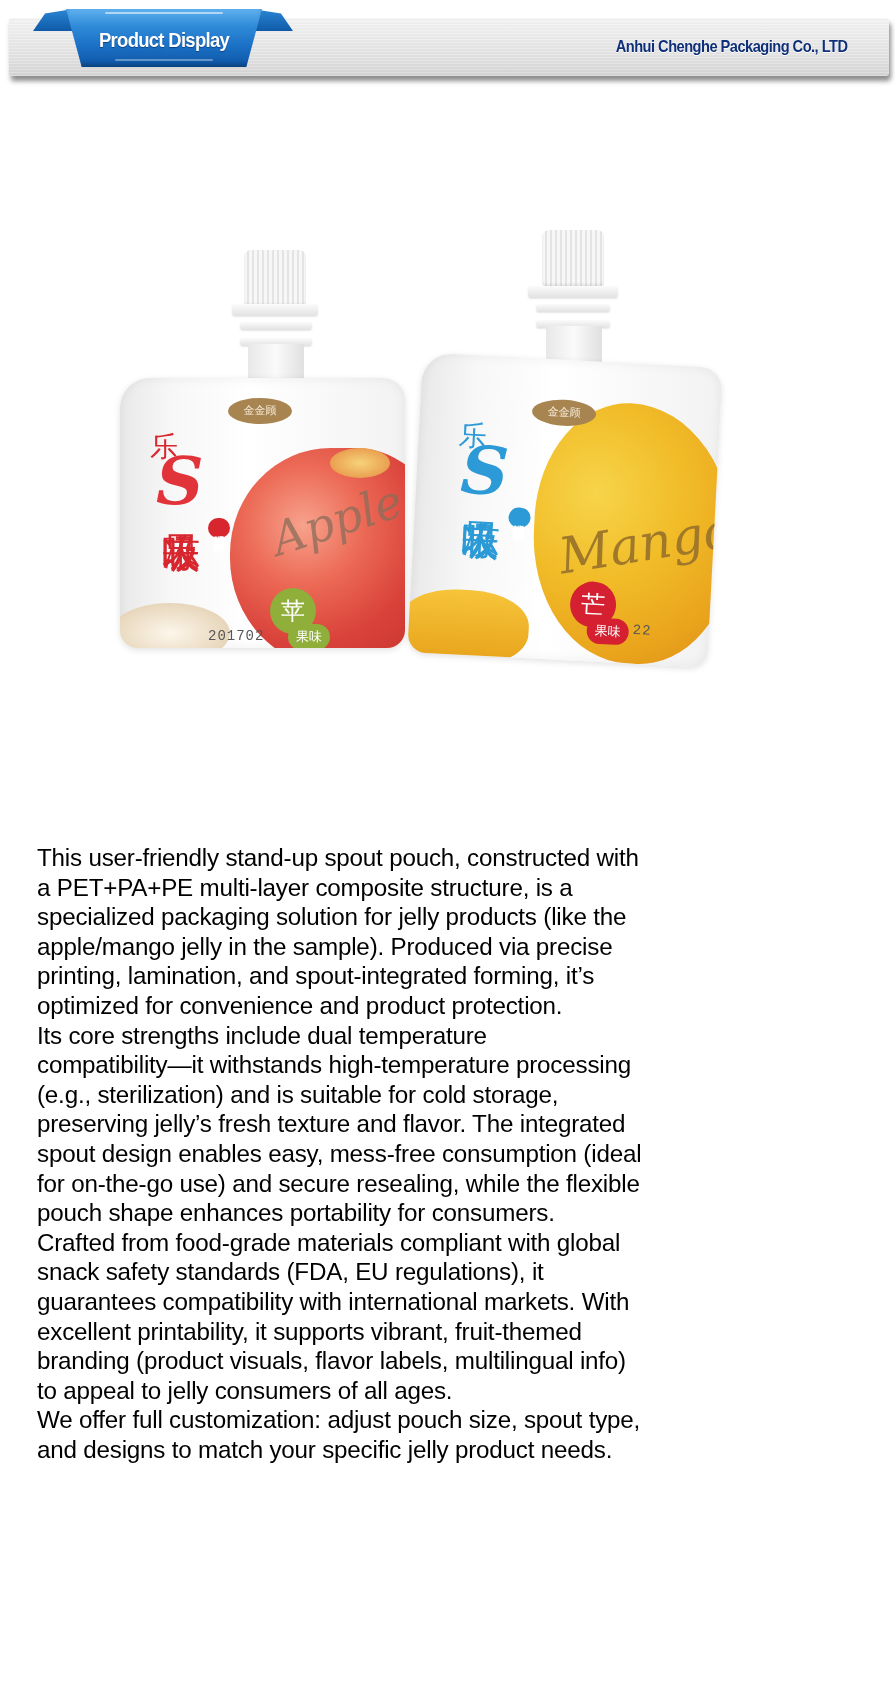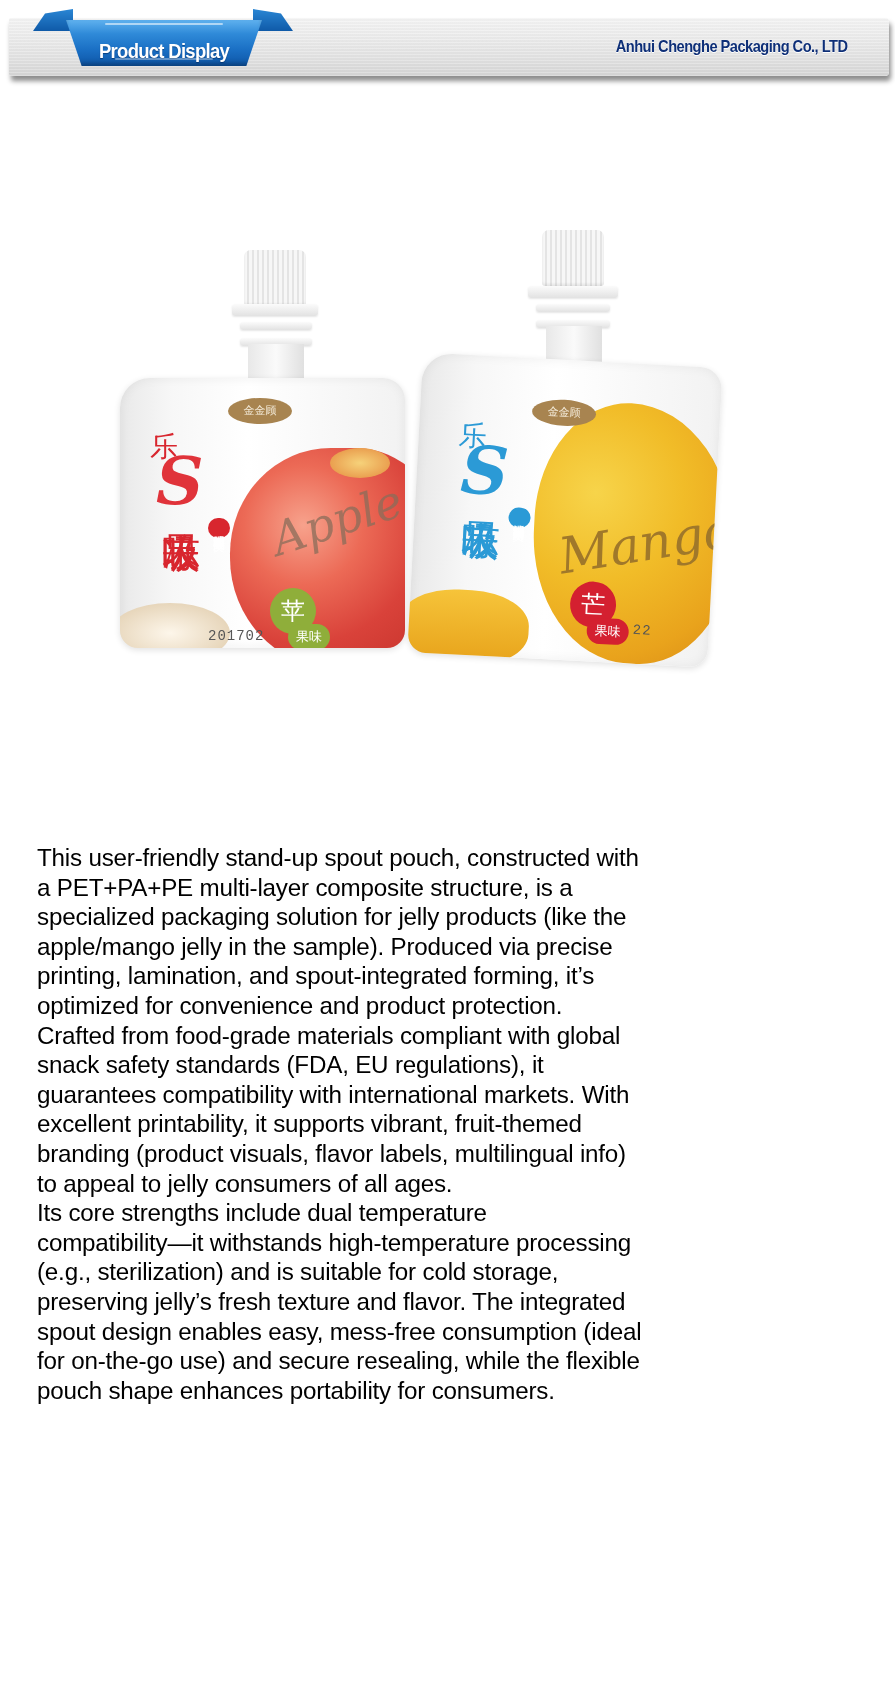--- a/index.html
+++ b/index.html
@@ -18,21 +18,21 @@
     background: repeating-linear-gradient(to bottom, rgba(255,255,255,0.18) 0 1px, rgba(0,0,0,0.02) 1px 3px);
     border-radius: inherit;
   }
   .ribbon-fold-left, .ribbon-fold-right {
     position: absolute; top: 9px; width: 40px; height: 22px;
     background: linear-gradient(to bottom, #2a86d4, #0f5aa8);
   }
   .ribbon-fold-left { left: 33px; border-radius: 22px 0 0 0; clip-path: polygon(0 100%, 30% 20%, 100% 0, 100% 100%); }
   .ribbon-fold-right { left: 253px; border-radius: 0 22px 0 0; clip-path: polygon(0 0, 70% 20%, 100% 100%, 0 100%); }
   .ribbon {
-    position: absolute; left: 66px; top: 20px; width: 196px; height: 46px;
+    position: absolute; left: 66px; top: 9px; width: 196px; height: 58px;
     background: linear-gradient(to bottom, #5fb1ef 0%, #2f8ad8 30%, #1a6fc4 65%, #0e56a6 100%);
     clip-path: polygon(0 0, 100% 0, 92% 100%, 8% 100%);
     border-radius: 0 0 14px 14px;
     box-shadow: inset 0 -3px 4px rgba(0,0,0,0.25);
   }
   .ribbon::before {
     content: ""; position: absolute; left: 20%; right: 20%; top: 3px; height: 2px;
     background: rgba(255,255,255,0.55); border-radius: 2px;
   }
   .ribbon::after {
@@ -173,26 +173,28 @@
   </div>
 </div>
 
 <div class="description">
   <p>This user-friendly stand-up spout pouch, constructed with
 a PET+PA+PE multi-layer composite structure,  is a
 specialized packaging solution for jelly products (like the
 apple/mango jelly in the sample). Produced via precise
 printing, lamination, and spout-integrated forming, it’s
 optimized for convenience and product protection.</p>
-  <p>Crafted from food-grade materials compliant with global
-snack safety standards (FDA, EU regulations),  it
-guarantees compatibility with international markets. With
-excellent printability, it supports vibrant,  fruit-themed
-branding (product visuals, flavor labels, multilingual info)
-to appeal to jelly consumers of all ages.</p>
   <p>Its core strengths include dual temperature
 compatibility—it withstands high-temperature processing
 (e.g.,  sterilization) and is suitable for cold storage,
 preserving jelly’s fresh texture and flavor. The integrated
 spout design enables easy,  mess-free consumption (ideal
 for on-the-go use) and secure resealing,  while the flexible
 pouch shape enhances portability for consumers.</p>
+  <p>Crafted from food-grade materials compliant with global
+snack safety standards (FDA, EU regulations),  it
+guarantees compatibility with international markets. With
+excellent printability, it supports vibrant,  fruit-themed
+branding (product visuals, flavor labels, multilingual info)
+to appeal to jelly consumers of all ages.</p>
+  <p>We offer full customization:  adjust pouch size, spout type,
+and designs to match your specific jelly product needs.</p>
 </div>
 
 </body></html>

